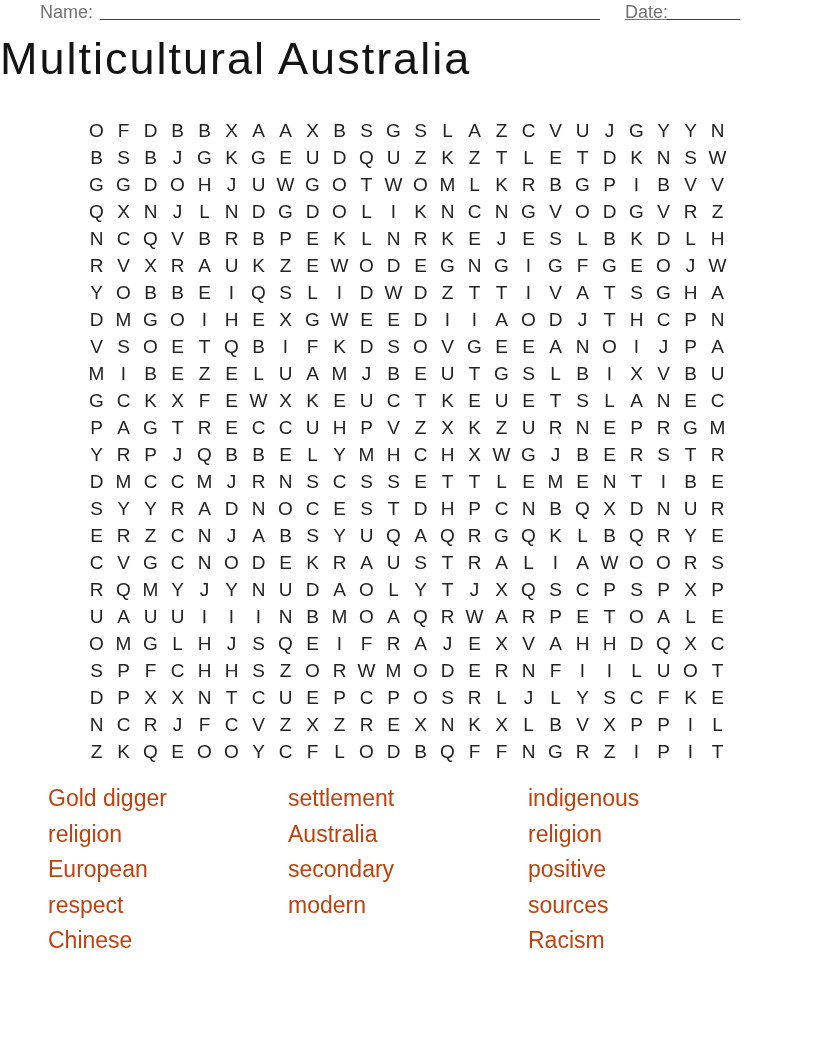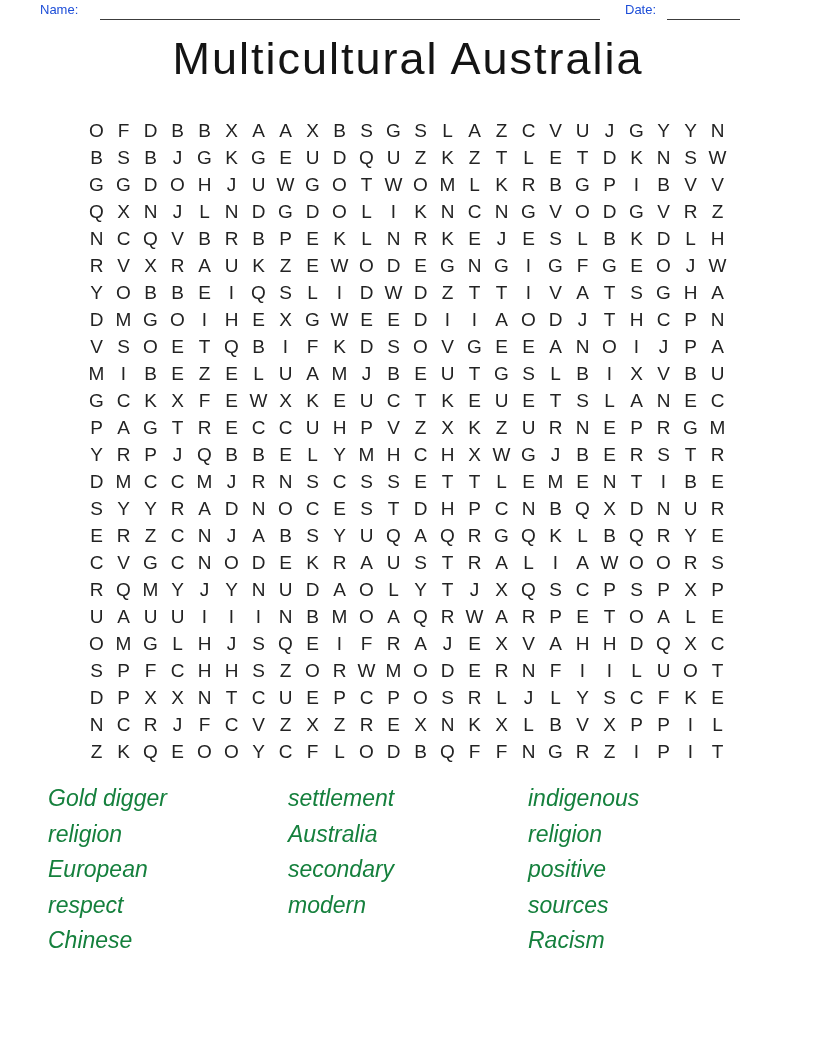--- a/index.html
+++ b/index.html
@@ -1,36 +1,36 @@
 <!DOCTYPE html>
 <html><head>
 <meta charset="utf-8">
 <style>
   * { margin:0; padding:0; box-sizing:border-box; }
   html,body { width:816px; height:1056px; background:#ffffff; }
   body { position:relative; font-family:"Liberation Sans", sans-serif; color:#1d1d1d; overflow:hidden; }
 
-  .hdr-label { position:absolute; font-size:13px; color:#1d4ed8; }
+  .hdr-label { position:absolute; font-size:18px; color:#737373; }
   .name-label { left:40px; top:2px; }
-  .date-label { left:625px; top:2px; }
+  .date-label { left:625px; top:2px;text-decoration:underline; }
   .fill-line { position:absolute; height:0; border-bottom:1.4px solid #3c3c3c; }
   .name-line { left:100px; top:19px; width:500px; }
   .date-line { left:667px; top:19px; width:73px; }
 
-  .title { position:absolute; left:0; width:816px; top:33px; text-align:center;
+  .title { position:absolute; left:0; width:816px; top:33px; text-align:left;
            font-size:45px; font-weight:400; letter-spacing:2px; color:#141414; white-space:nowrap; }
 
   .grid { position:absolute; left:83px; top:117px;
           display:grid; grid-template-columns:repeat(24,27px); grid-auto-rows:27px; }
   .cell { display:flex; align-items:center; justify-content:center;
           font-size:19px; color:#232323; }
 
   .words { position:absolute; left:48px; top:781px; display:flex; }
   .word-col { width:240px; display:flex; flex-direction:column; }
-  .word-item { font-size:23px; line-height:35.5px; color:#15803d; white-space:nowrap;font-style:italic; }
+  .word-item { font-size:23px; line-height:35.5px; color:#c2410c; white-space:nowrap; }
 </style>
 </head>
 <body>
 
 <div>
 
   <span class="hdr-label name-label">Name:</span>
   <span class="fill-line name-line"></span>
 
   <span class="hdr-label date-label">Date:</span>

